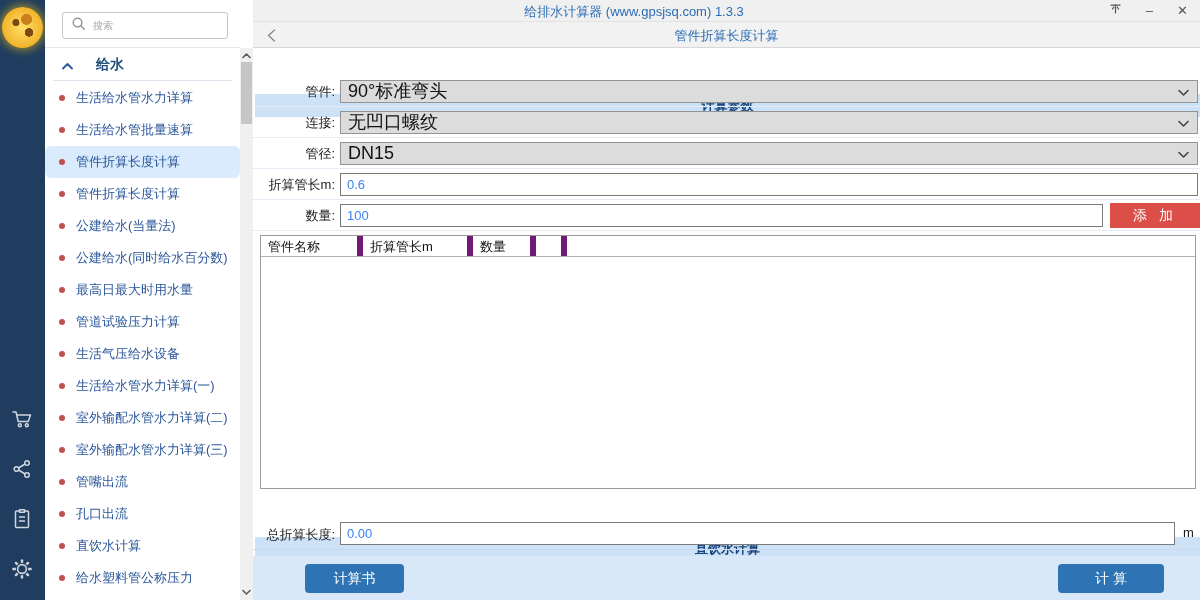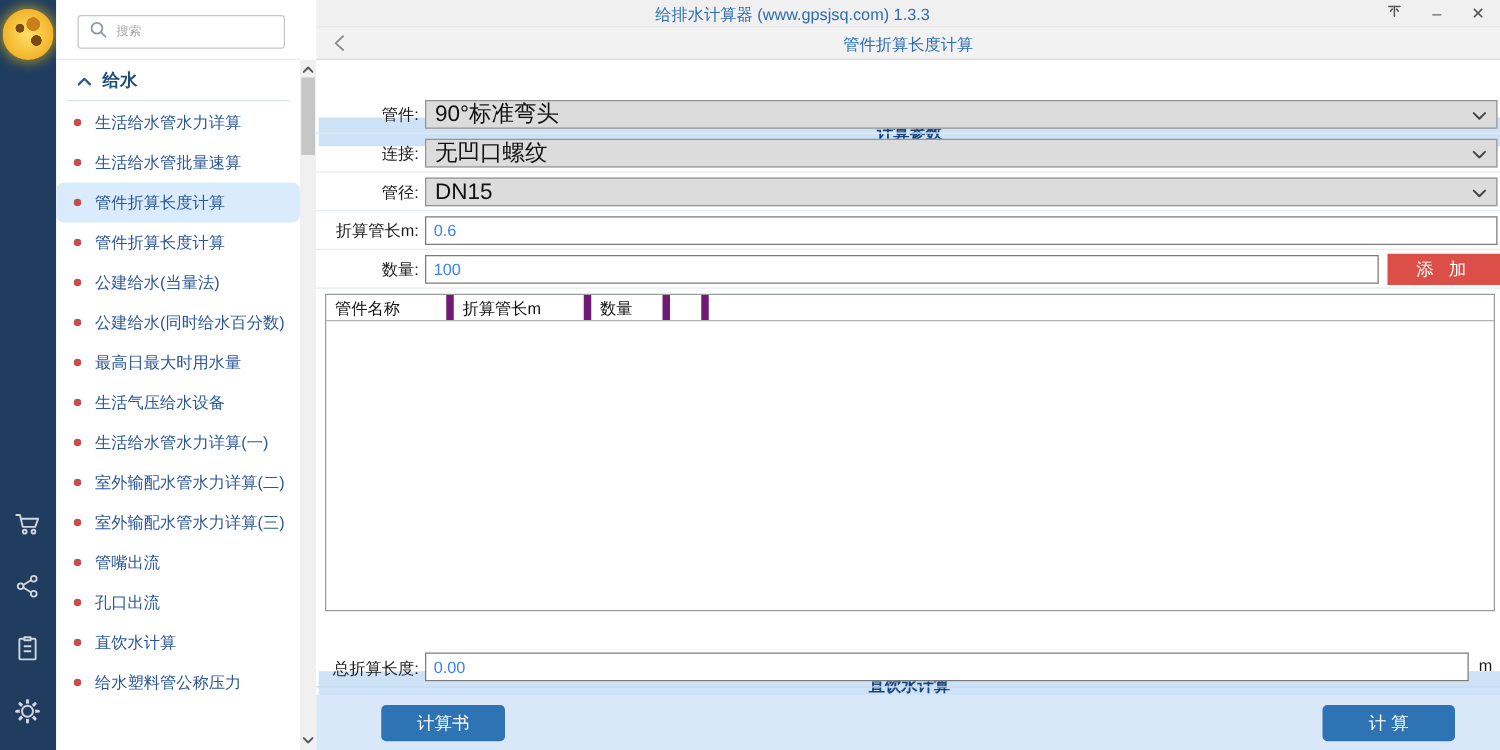--- a/index.html
+++ b/index.html
@@ -21,21 +21,21 @@
   
   .sidebar { left:45px; top:0; width:208px; height:600px; background:#fff; }
   .search { position:absolute; left:17px; top:12px; width:166px; height:27px;
     border:1px solid #c6c6c6; border-radius:3px; display:flex; align-items:center;
     padding:0 8px; gap:7px; background:#fff; }
   .search input { border:none; outline:none; flex:1; font-size:10px; color:#333;
     font-family:inherit; min-width:0; }
   .search input::placeholder { color:#a6a6a6; }
   .sb-line1 { left:45px; top:47px; width:195px; height:1px; background:#e8e8e8; }
   .section-hd { position:absolute; left:0; top:52px; width:195px; height:26px;
-    display:flex; align-items:center; gap:9px; padding-left:17px; cursor:pointer; }
+    display:flex; align-items:center; gap:23px; padding-left:17px; cursor:pointer; }
   .section-hd .lbl { font-size:14px; font-weight:bold; color:#1f4e79; }
   .sec-line { left:53px; top:80px; width:179px; height:1px; background:#dde6ee; }
   .menu { position:absolute; left:0; top:82px; width:195px; }
   .mi { position:relative; height:32px; display:flex; align-items:center; cursor:pointer; }
   .mi .dot { position:absolute; left:14px; width:6px; height:6px; border-radius:50%;
     background:#c0504d; }
   .mi .txt { position:absolute; left:31px; font-size:13px; color:#2b579a; white-space:nowrap; }
   .mi.selected { background:#d9ebfc; border-radius:6px; }
 
   
@@ -183,20 +183,24 @@
     <div class="mi">
         <span class="dot"></span>
         <span class="txt">公建给水(同时给水百分数)</span>
       </div>
     <div class="mi">
         <span class="dot"></span>
         <span class="txt">最高日最大时用水量</span>
       </div>
     <div class="mi">
         <span class="dot"></span>
+        <span class="txt">管道试验压力计算</span>
+      </div>
+    <div class="mi">
+        <span class="dot"></span>
         <span class="txt">生活气压给水设备</span>
       </div>
     <div class="mi">
         <span class="dot"></span>
         <span class="txt">生活给水管水力详算(一)</span>
       </div>
     <div class="mi">
         <span class="dot"></span>
         <span class="txt">室外输配水管水力详算(二)</span>
       </div>

